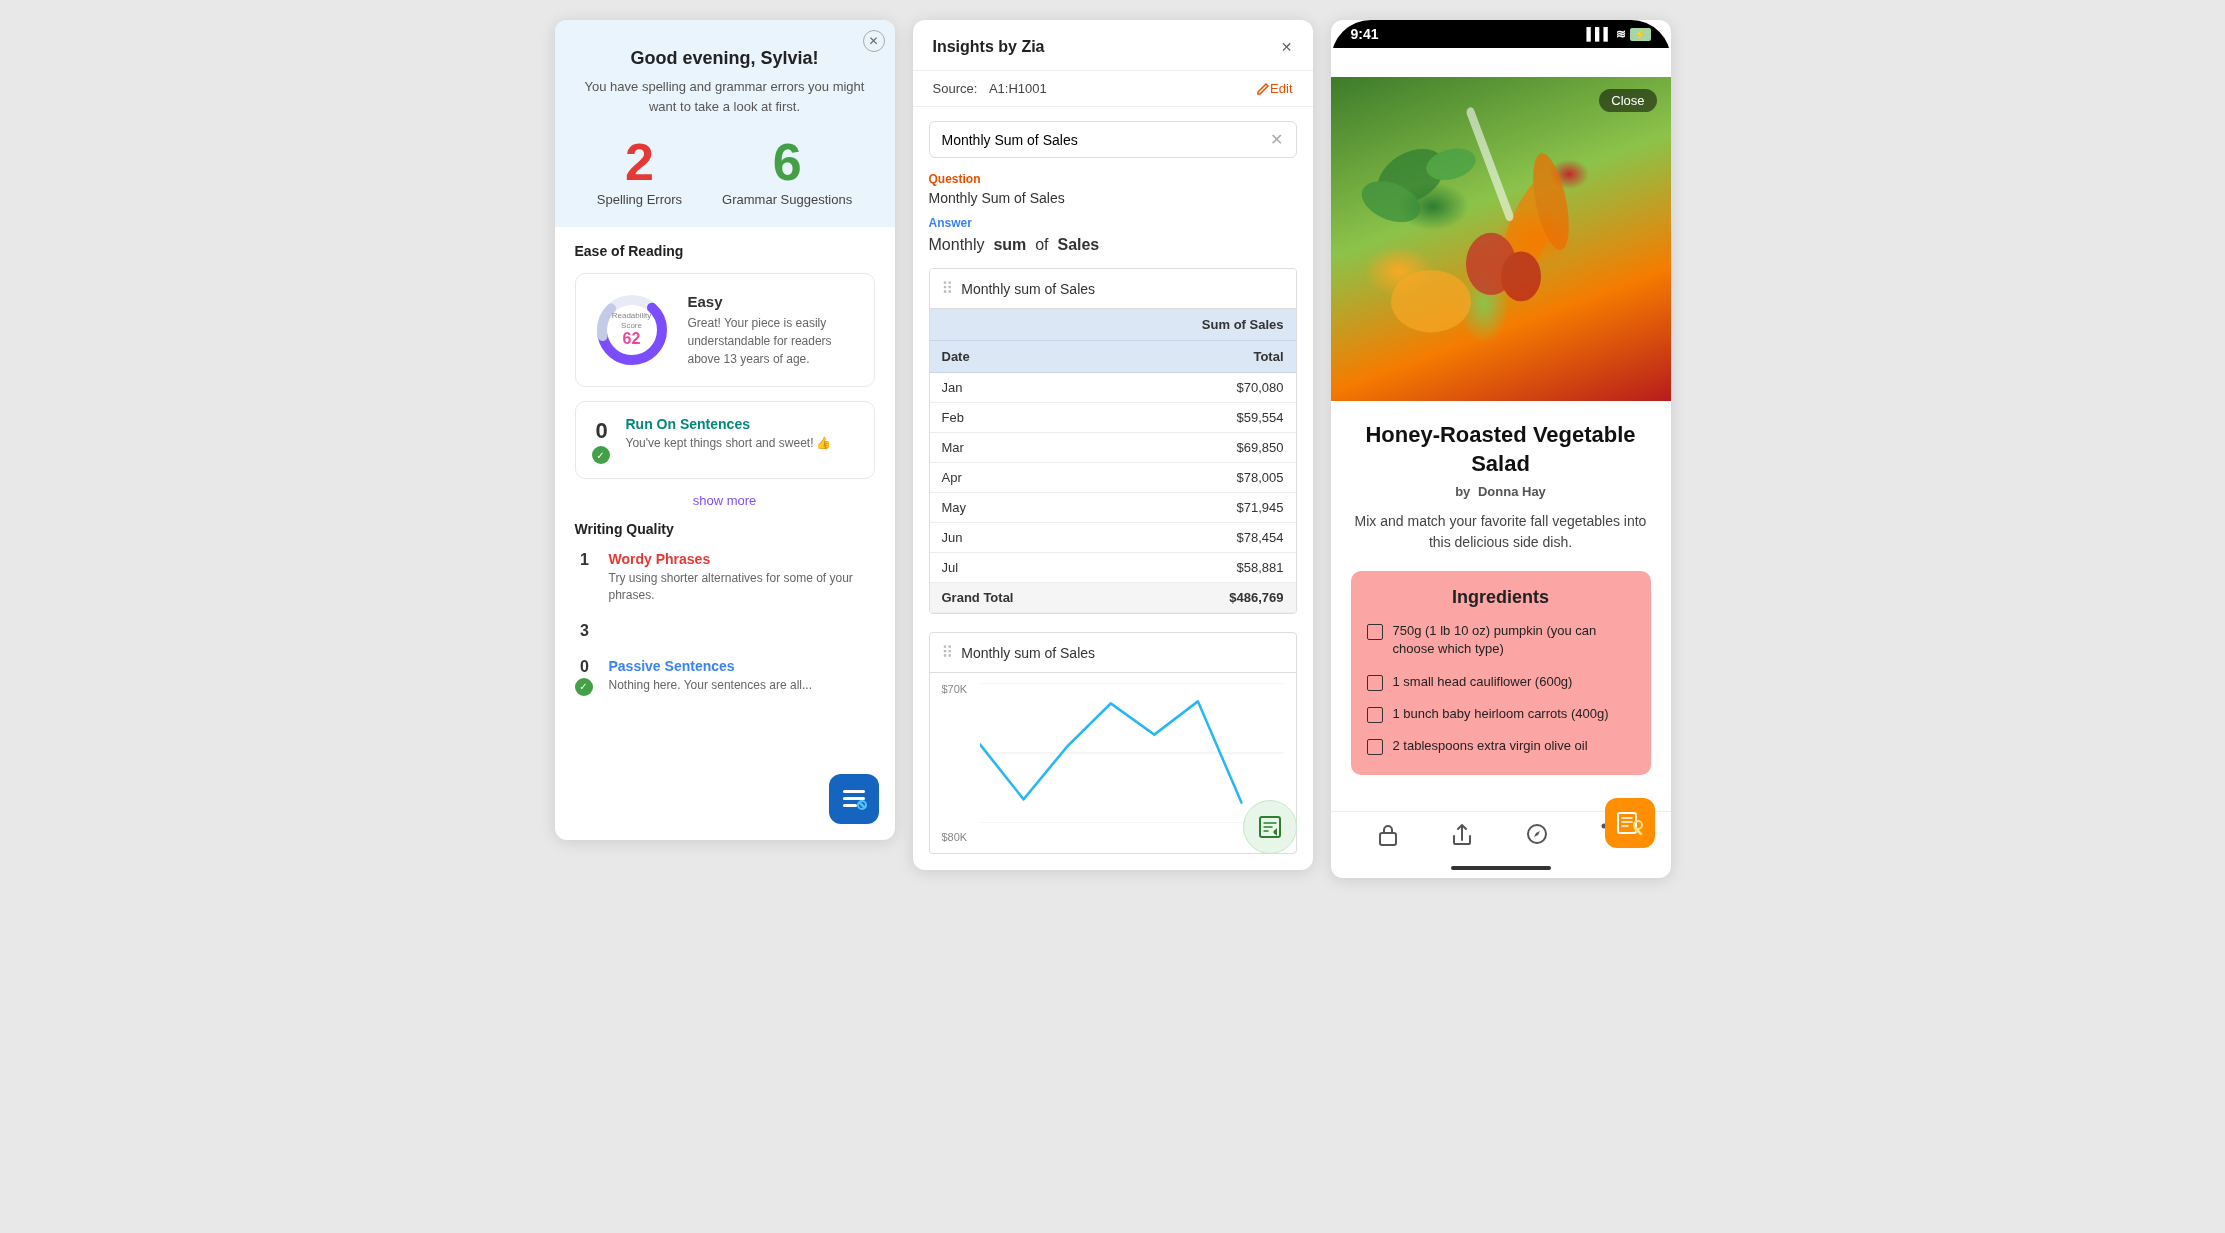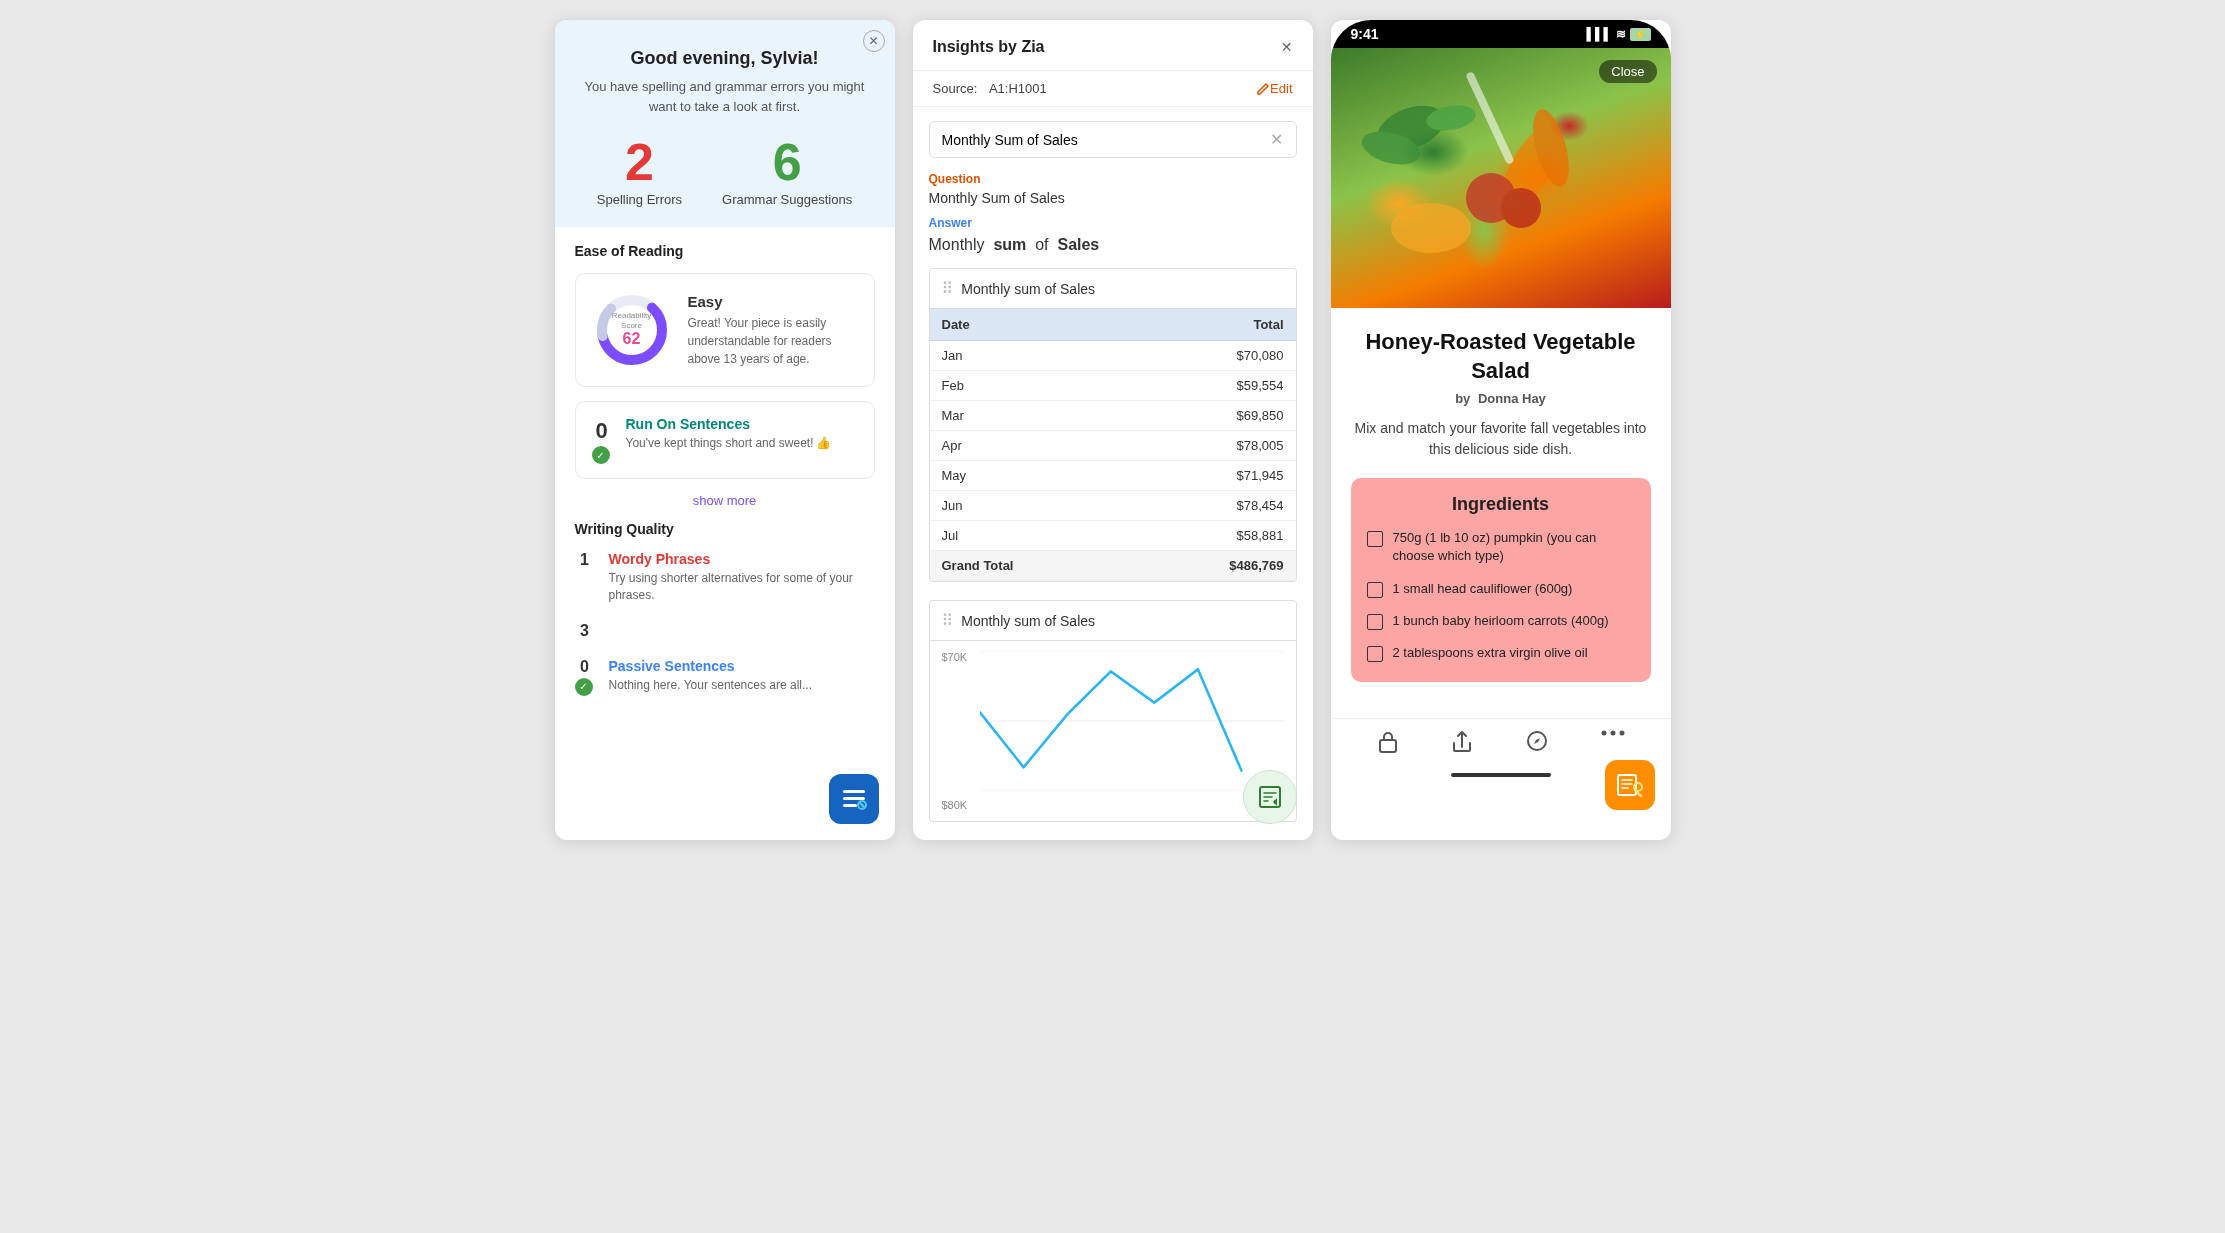--- a/index.html
+++ b/index.html
@@ -522,27 +522,28 @@
 
     .status-icons {
       display: flex;
       gap: 4px;
       align-items: center;
       font-size: 12px;
     }
 
     .recipe-hero {
       width: 100%;
-      height: 260px;
+      height: 324px;
       background: linear-gradient(135deg, #4a7c59 0%, #8bc34a 30%, #f57c00 60%, #c62828 100%);
       position: relative;
       display: flex;
       align-items: center;
       justify-content: center;
       overflow: hidden;
+      margin-top: 29px;
     }
 
     .recipe-hero-bg {
       width: 100%;
       height: 100%;
       position: absolute;
       top: 0; left: 0;
       background:
         radial-gradient(ellipse 60px 40px at 30% 40%, #2e7d32 0%, transparent 60%),
         radial-gradient(ellipse 80px 60px at 60% 50%, #f57c00 0%, transparent 50%),
@@ -810,20 +811,23 @@
       Monthly &nbsp;<span class="bold">sum</span>&nbsp; of &nbsp;<span class="bold">Sales</span>
     </div>
 
     <div class="table-section">
       <div class="table-section-header">
         <span class="drag-dots">⠿</span>
         <span>Monthly sum of Sales</span>
       </div>
       <table class="data-table">
         <thead>
+          <tr>
+            <th colspan="2">Sum of Sales</th>
+          </tr>
           <tr>
             <th>Date</th>
             <th>Total</th>
           </tr>
         </thead>
         <tbody id="table-body">
         <tr>
               <td>Jan</td>
               <td>$70,080</td>
             </tr>

